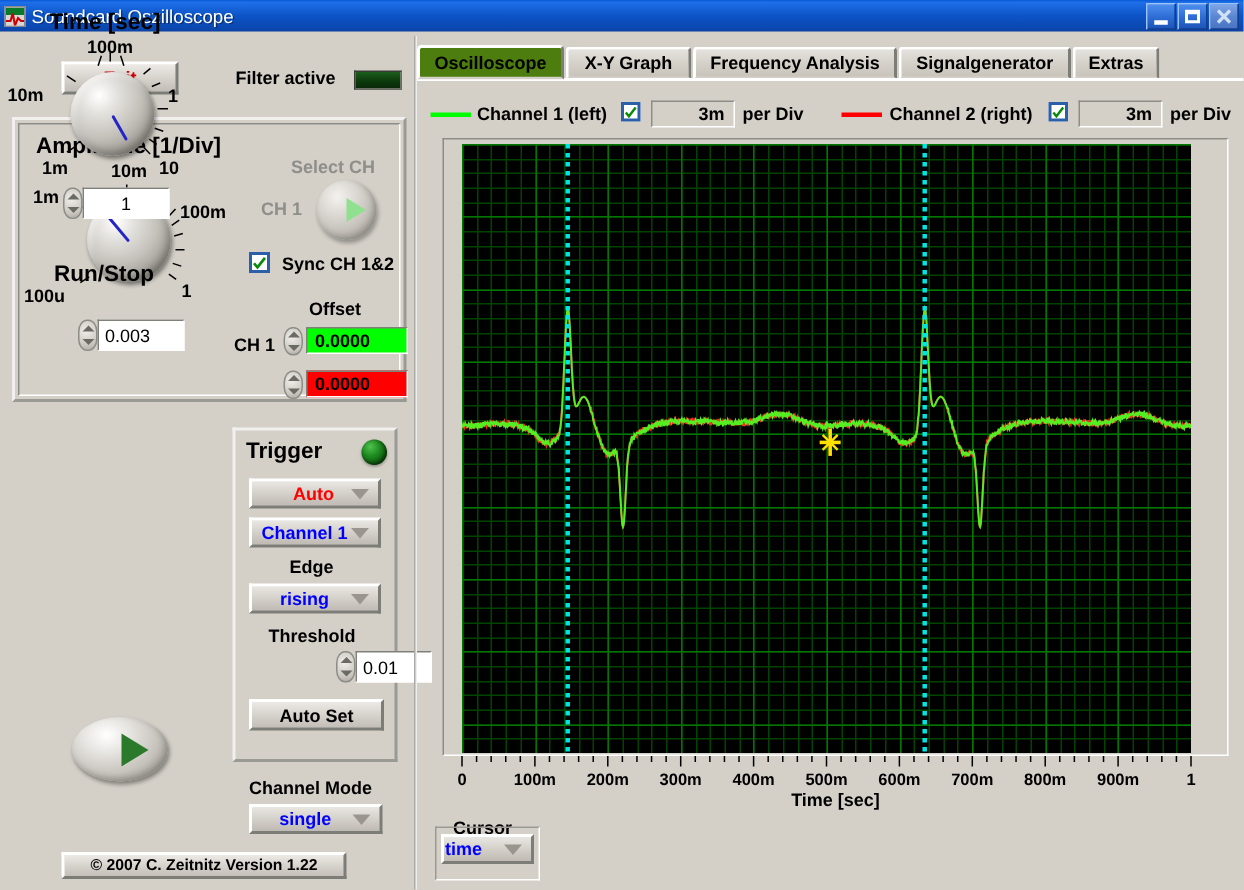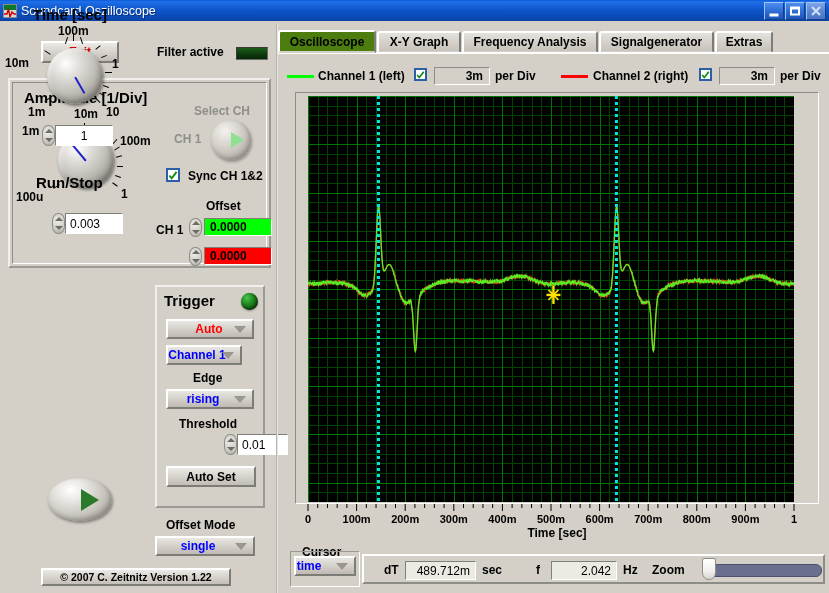--- a/index.html
+++ b/index.html
@@ -365,21 +365,21 @@
 
 <div class="panel" id="trig-panel">
   <div class="lbl big" style="left:7px;top:5px;">Trigger</div>
   <div id="trig-led"></div>
 
   <div class="ddown" style="left:9px;top:32px;width:88px;">
     <span style="margin-right:2px;color:#ff0000;">Auto</span>
     <span class="arrow"></span>
   </div>
 
-  <div class="ddown" style="left:9px;top:58px;width:76px;">
+  <div class="ddown" style="left:9px;top:58px;width:88px;">
     <span style="margin-right:14px;color:#0000ff;">Channel 1</span>
     <span class="arrow"></span>
   </div>
 
   <div class="lbl" style="left:36px;top:84px;">Edge</div>
   <div class="ddown" style="left:9px;top:102px;width:88px;">
     <span style="margin-right:14px;color:#0000ff;">rising</span>
     <span class="arrow"></span>
   </div>
 
@@ -388,22 +388,22 @@
     <div class="spin-arrows">
       <span class="ar up"></span>
         <span class="ar dn"></span>
     </div>
     <div class="numfield" style="width:51px;">0.01</div>
   </div>
 
   <div class="pbtn" style="left:9px;top:179px;width:90px;">Auto Set</div>
 </div>
 
-<div class="lbl" style="position:absolute;left:166px;top:518px;">Offset Mode</div>
-<div class="ddown" style="left:155px;top:536px;width:100px;">
+<div class="lbl" style="position:absolute;left:166px;top:518px;">Channel Mode</div>
+<div class="ddown" style="left:166px;top:536px;width:89px;">
   <span style="margin-right:14px;color:#0000ff;">single</span>
   <span class="arrow"></span>
 </div>
 
 <div id="copyright">© 2007  C. Zeitnitz Version 1.22</div>
 
 <div id="vsep"></div>
 
 <div id="tabstrip">
   <div class="tab active" style="left:0px;width:98px;">Oscilloscope</div>
@@ -633,24 +633,13 @@
 
 <div id="cursorbar">
   <div class="lbl" style="left:12px;top:0px;">Cursor</div>
   <div id="cursorgroup">
     <div class="ddown" style="left:3px;top:4px;width:62px;">
       <span style="margin-right:32px;color:#0000ff;">time</span>
       <span class="arrow"></span>
     </div>
   </div>
 
-  <div id="readoutbox">
-    <div class="lbl" style="left:20px;top:7px;">dT</div>
-    <div class="readfield" style="left:41px;top:5px;width:71px;">489.712m</div>
-    <div class="lbl" style="left:118px;top:7px;">sec</div>
-    <div class="lbl" style="left:172px;top:7px;">f</div>
-    <div class="readfield" style="left:187px;top:5px;width:66px;">2.042</div>
-    <div class="lbl" style="left:259px;top:7px;">Hz</div>
-    <div class="lbl" style="left:288px;top:7px;">Zoom</div>
-    <div id="zoomtrack"></div>
-    <div id="zoomthumb"></div>
-  </div>
 </div>
 
 </body></html>

